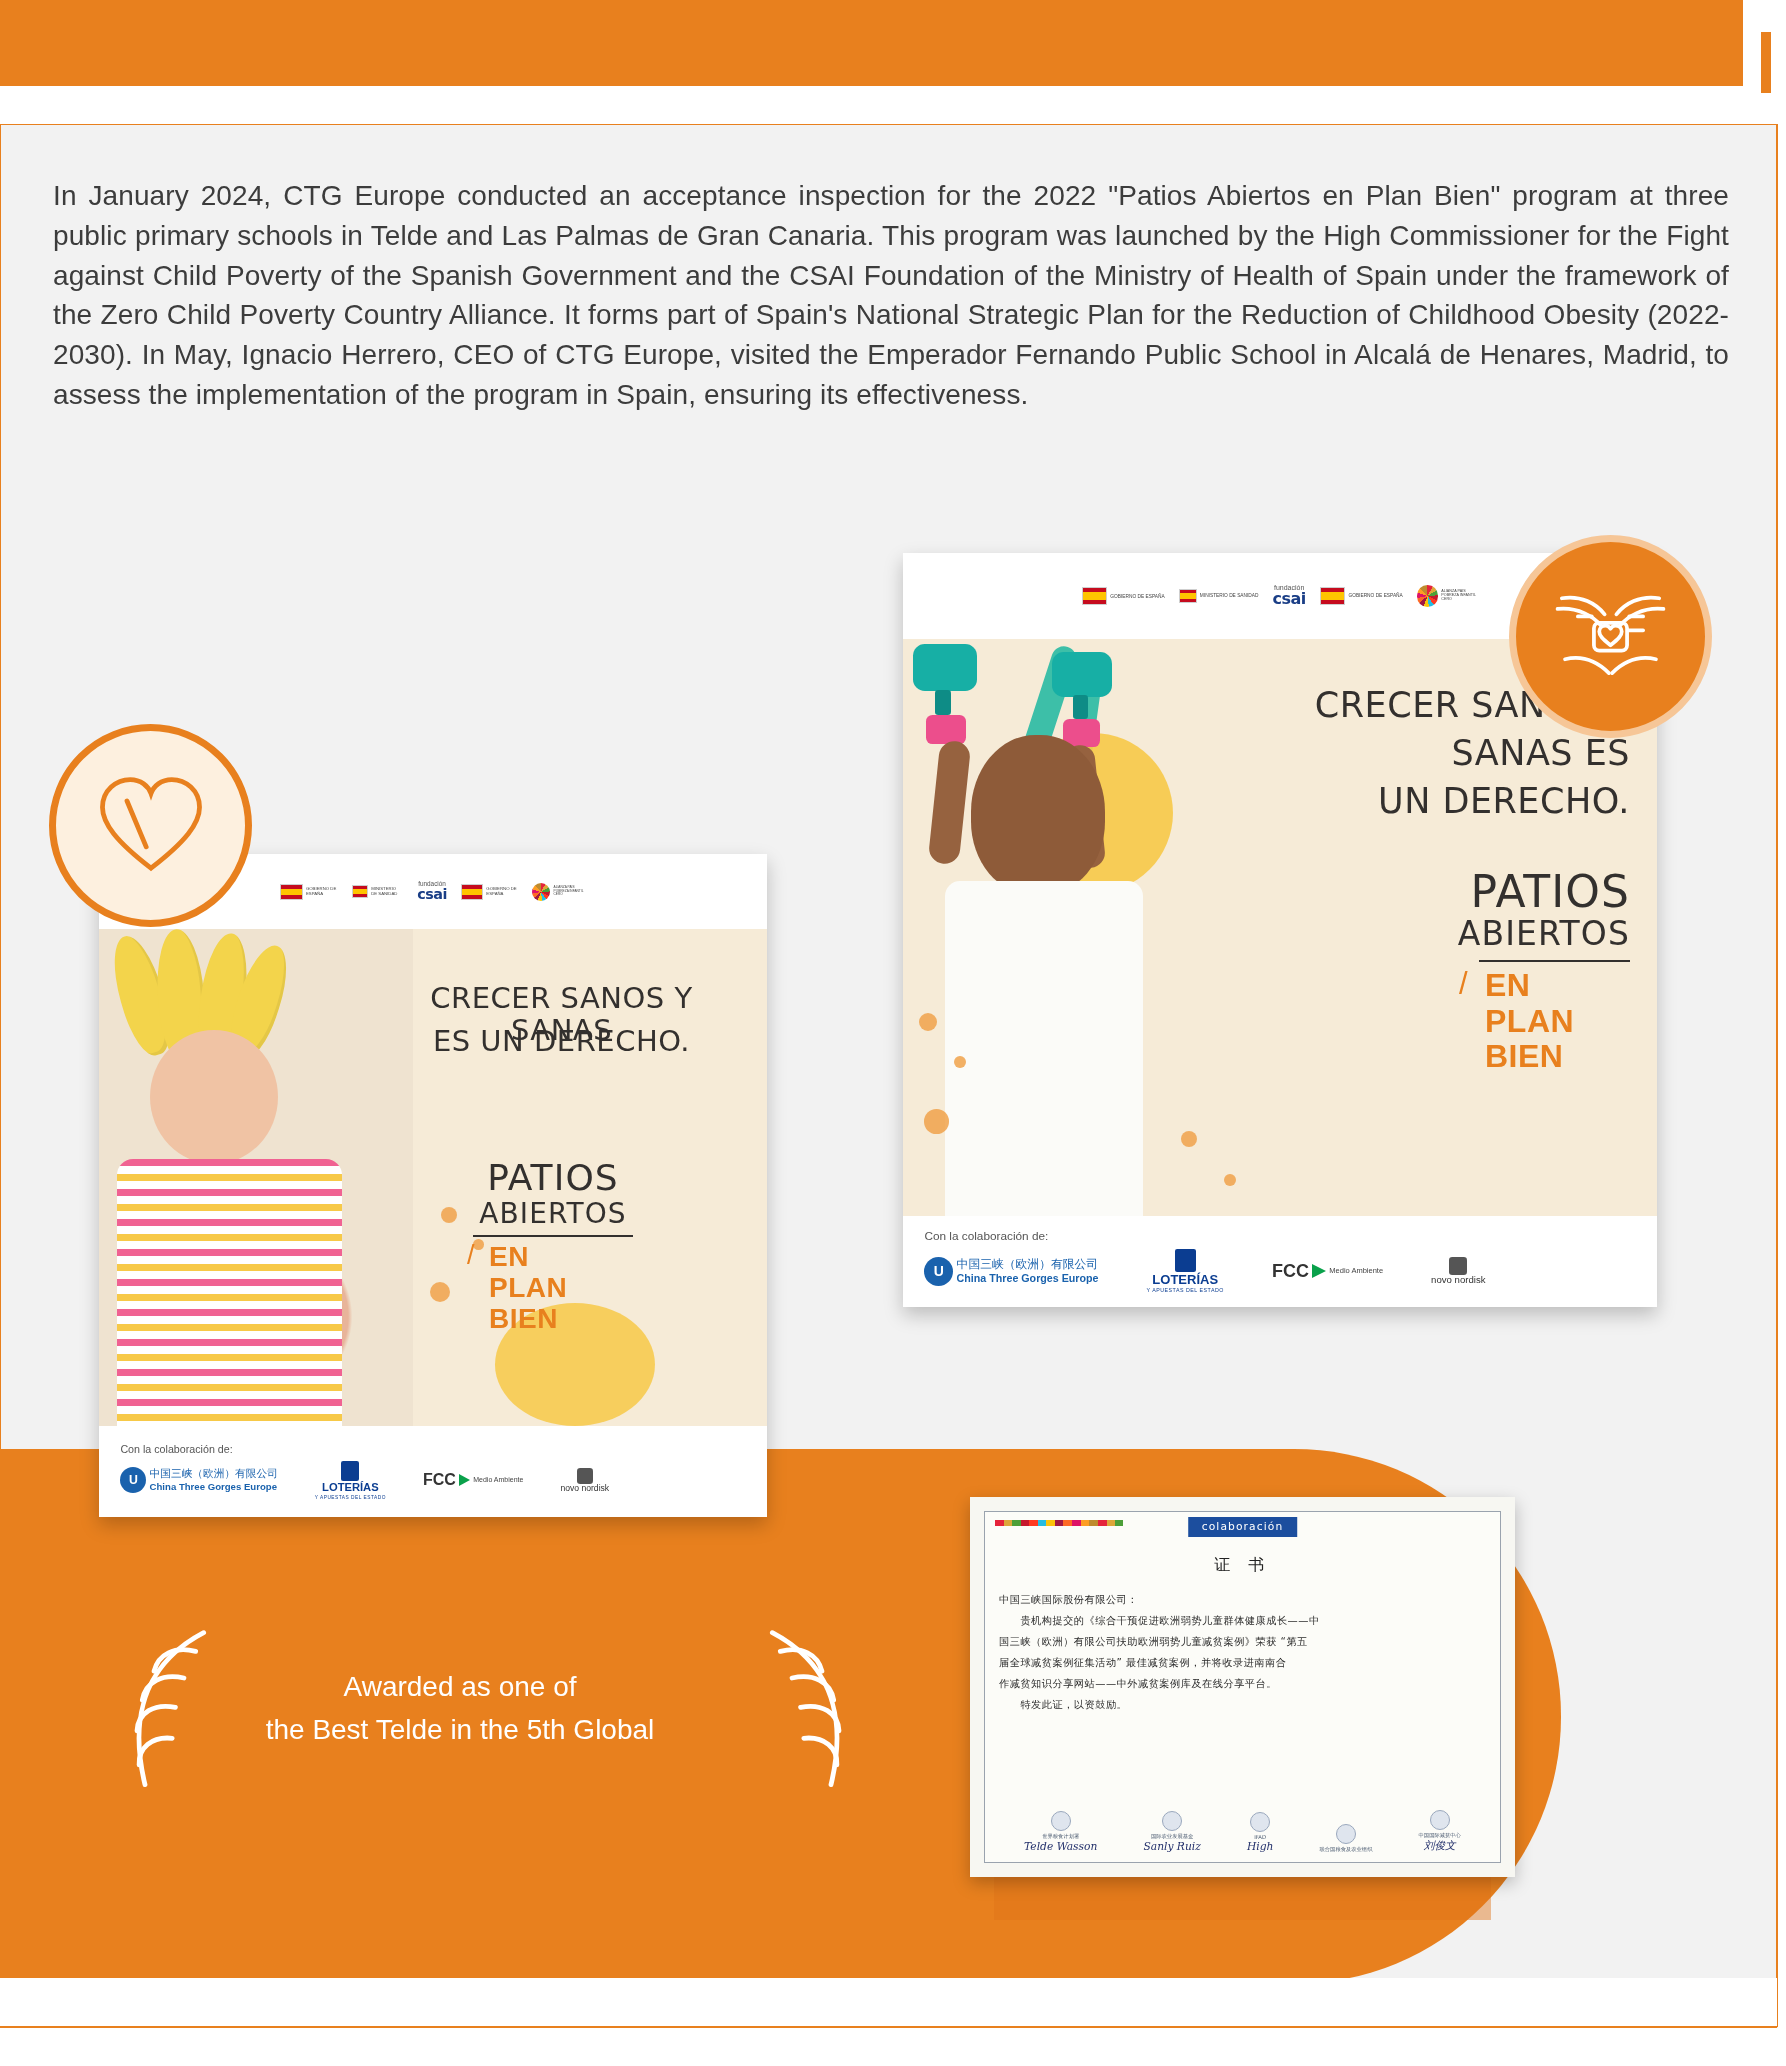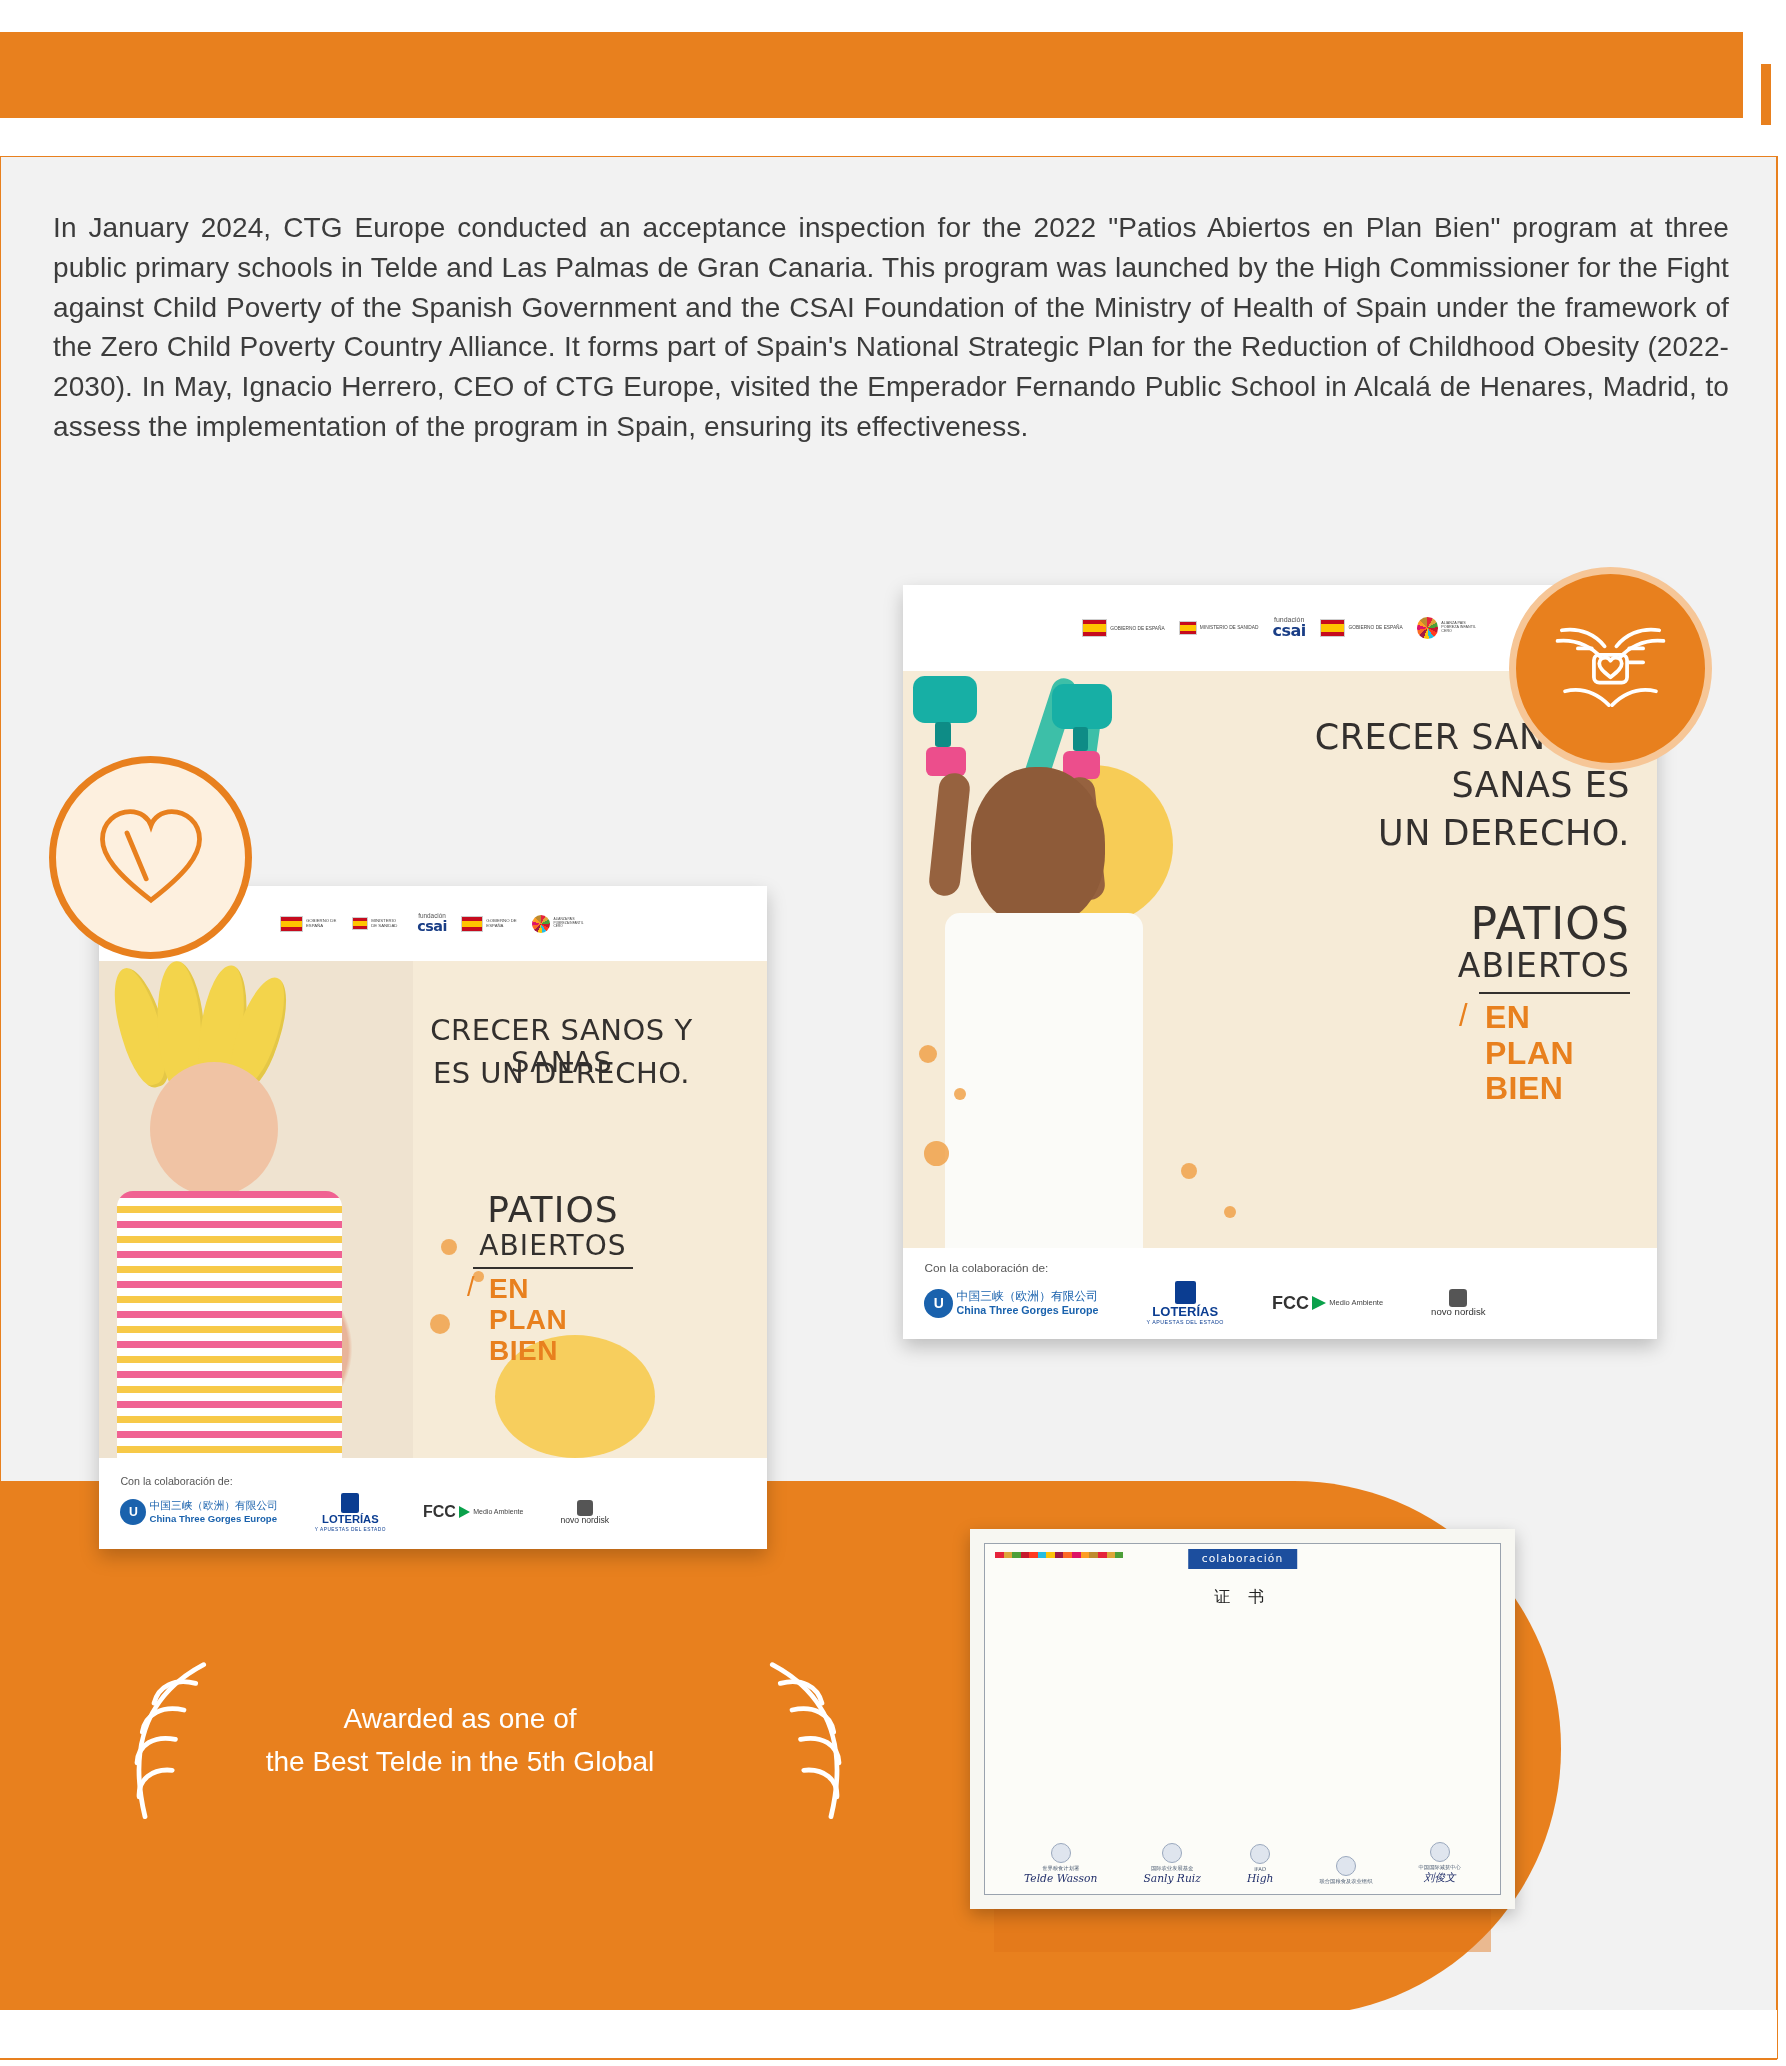--- a/index.html
+++ b/index.html
@@ -13,21 +13,20 @@
     position: relative;
     font-family: "Liberation Sans", sans-serif;
     overflow: hidden;
   }
 
   
   .page {
     position: absolute;
     inset: 0;
     background: #ffffff;
-    margin-top: 32px;
   }
   .top-orange-bar {
     position: absolute;
     left: 0; top: 0;
     width: 1743px; height: 86px;
     background: #E8801E;
   }
   .top-bar-tick {
     position: absolute;
     left: 1761px; top: 32px;
@@ -642,20 +641,28 @@
       <path d="M146 218 C 108 214, 82 236, 84 268"></path>
     </g>
   </svg>
 
   <div class="cert-shadow-strip"></div>
   <div class="certificate">
     <div class="cert-inner">
       <div class="cert-colorbar"></div>
       <div class="cert-banner">colaboración</div>
       <div class="cert-title">证 书</div>
+      <div class="cert-body">
+        <p>中国三峡国际股份有限公司：</p>
+        <p class="cert-indent">贵机构提交的《综合干预促进欧洲弱势儿童群体健康成长——中</p>
+        <p>国三峡（欧洲）有限公司扶助欧洲弱势儿童减贫案例》荣获 “第五</p>
+        <p>届全球减贫案例征集活动” 最佳减贫案例，并将收录进南南合</p>
+        <p>作减贫知识分享网站——中外减贫案例库及在线分享平台。</p>
+        <p class="cert-indent">特发此证，以资鼓励。</p>
+      </div>
       <div class="cert-seals">
         <div class="seal">
           <div class="seal-dot"></div>
           <div>世界粮食计划署</div>
           <div class="sign">Telde Wasson</div>
         </div>
         <div class="seal">
           <div class="seal-dot"></div>
           <div>国际农业发展基金</div>
           <div class="sign">Sanly Ruiz</div>

